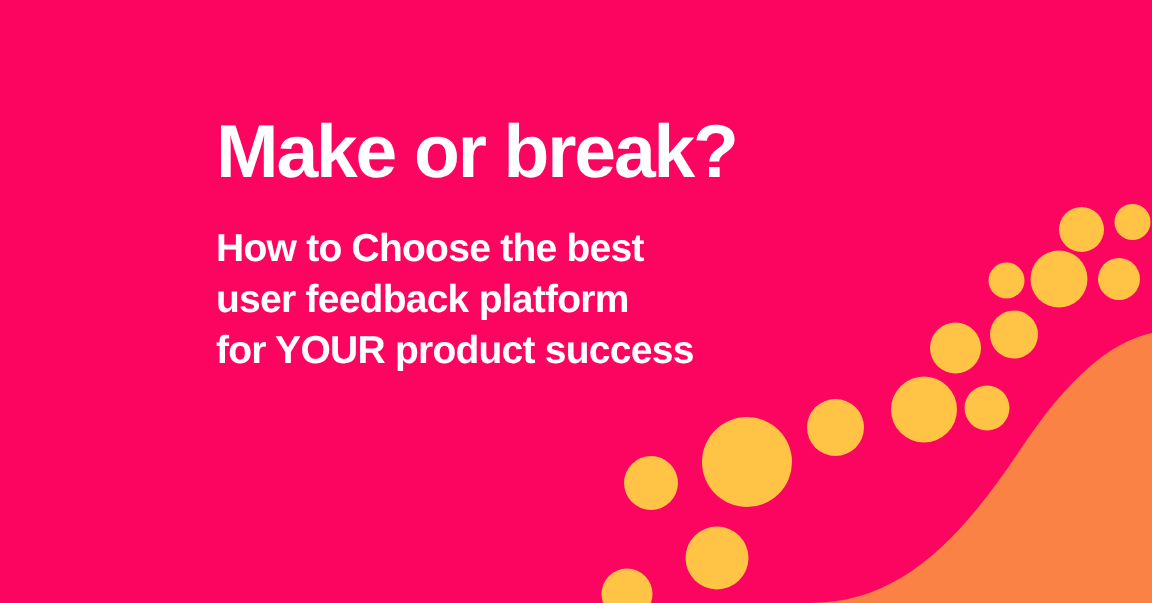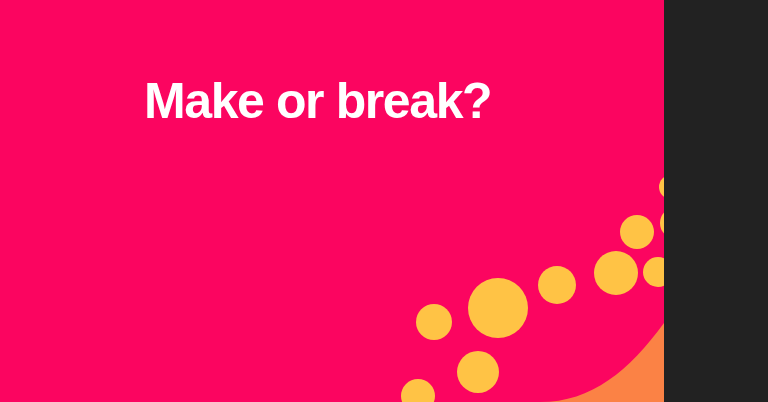--- a/index.html
+++ b/index.html
@@ -50,21 +50,21 @@
     font-size: 26px;
     font-weight: bold;
     letter-spacing: -0.5px;
     line-height: 34px;
     white-space: nowrap;
   }
 </style>
 </head>
 <body>
 
-<div id="banner" style="width: 664px; height: 402px; background: rgb(251, 5, 96);">
+<div id="banner" style="width: 768px; height: 402px; background: rgb(251, 5, 96);">
 
   <svg id="decor-layer" viewBox="0 0 768 402" width="768" height="402" preserveAspectRatio="none" aria-hidden="true">
     <path id="blob" d="M 540 402 C 600 402 640 360 680 300 C 712 252 740 228 768 222 L 768 402 Z" fill="#FB8245"></path>
     <g id="circle-group">
         <circle cx="721" cy="153" r="15" fill="#FFC345"></circle>
         <circle cx="755" cy="148" r="12" fill="#FFC345"></circle>
         <circle cx="706" cy="186" r="19" fill="#FFC345"></circle>
         <circle cx="671" cy="187" r="12" fill="#FFC345"></circle>
         <circle cx="746" cy="186" r="14" fill="#FFC345"></circle>
         <circle cx="676" cy="223" r="16" fill="#FFC345"></circle>
@@ -74,15 +74,20 @@
         <circle cx="557" cy="285" r="19" fill="#FFC345"></circle>
         <circle cx="498" cy="308" r="30" fill="#FFC345"></circle>
         <circle cx="434" cy="322" r="18" fill="#FFC345"></circle>
         <circle cx="478" cy="372" r="21" fill="#FFC345"></circle>
         <circle cx="418" cy="396" r="17" fill="#FFC345"></circle>
       </g>
   </svg>
 
   <div id="text-block">
     <h1 id="headline">Make or break?</h1>
+    <div id="subtitle">
+      <div class="sub-line">How to Choose the best</div>
+      <div class="sub-line">user feedback platform</div>
+      <div class="sub-line">for YOUR product success</div>
+    </div>
   </div>
 
 </div>
 
 </body></html>

